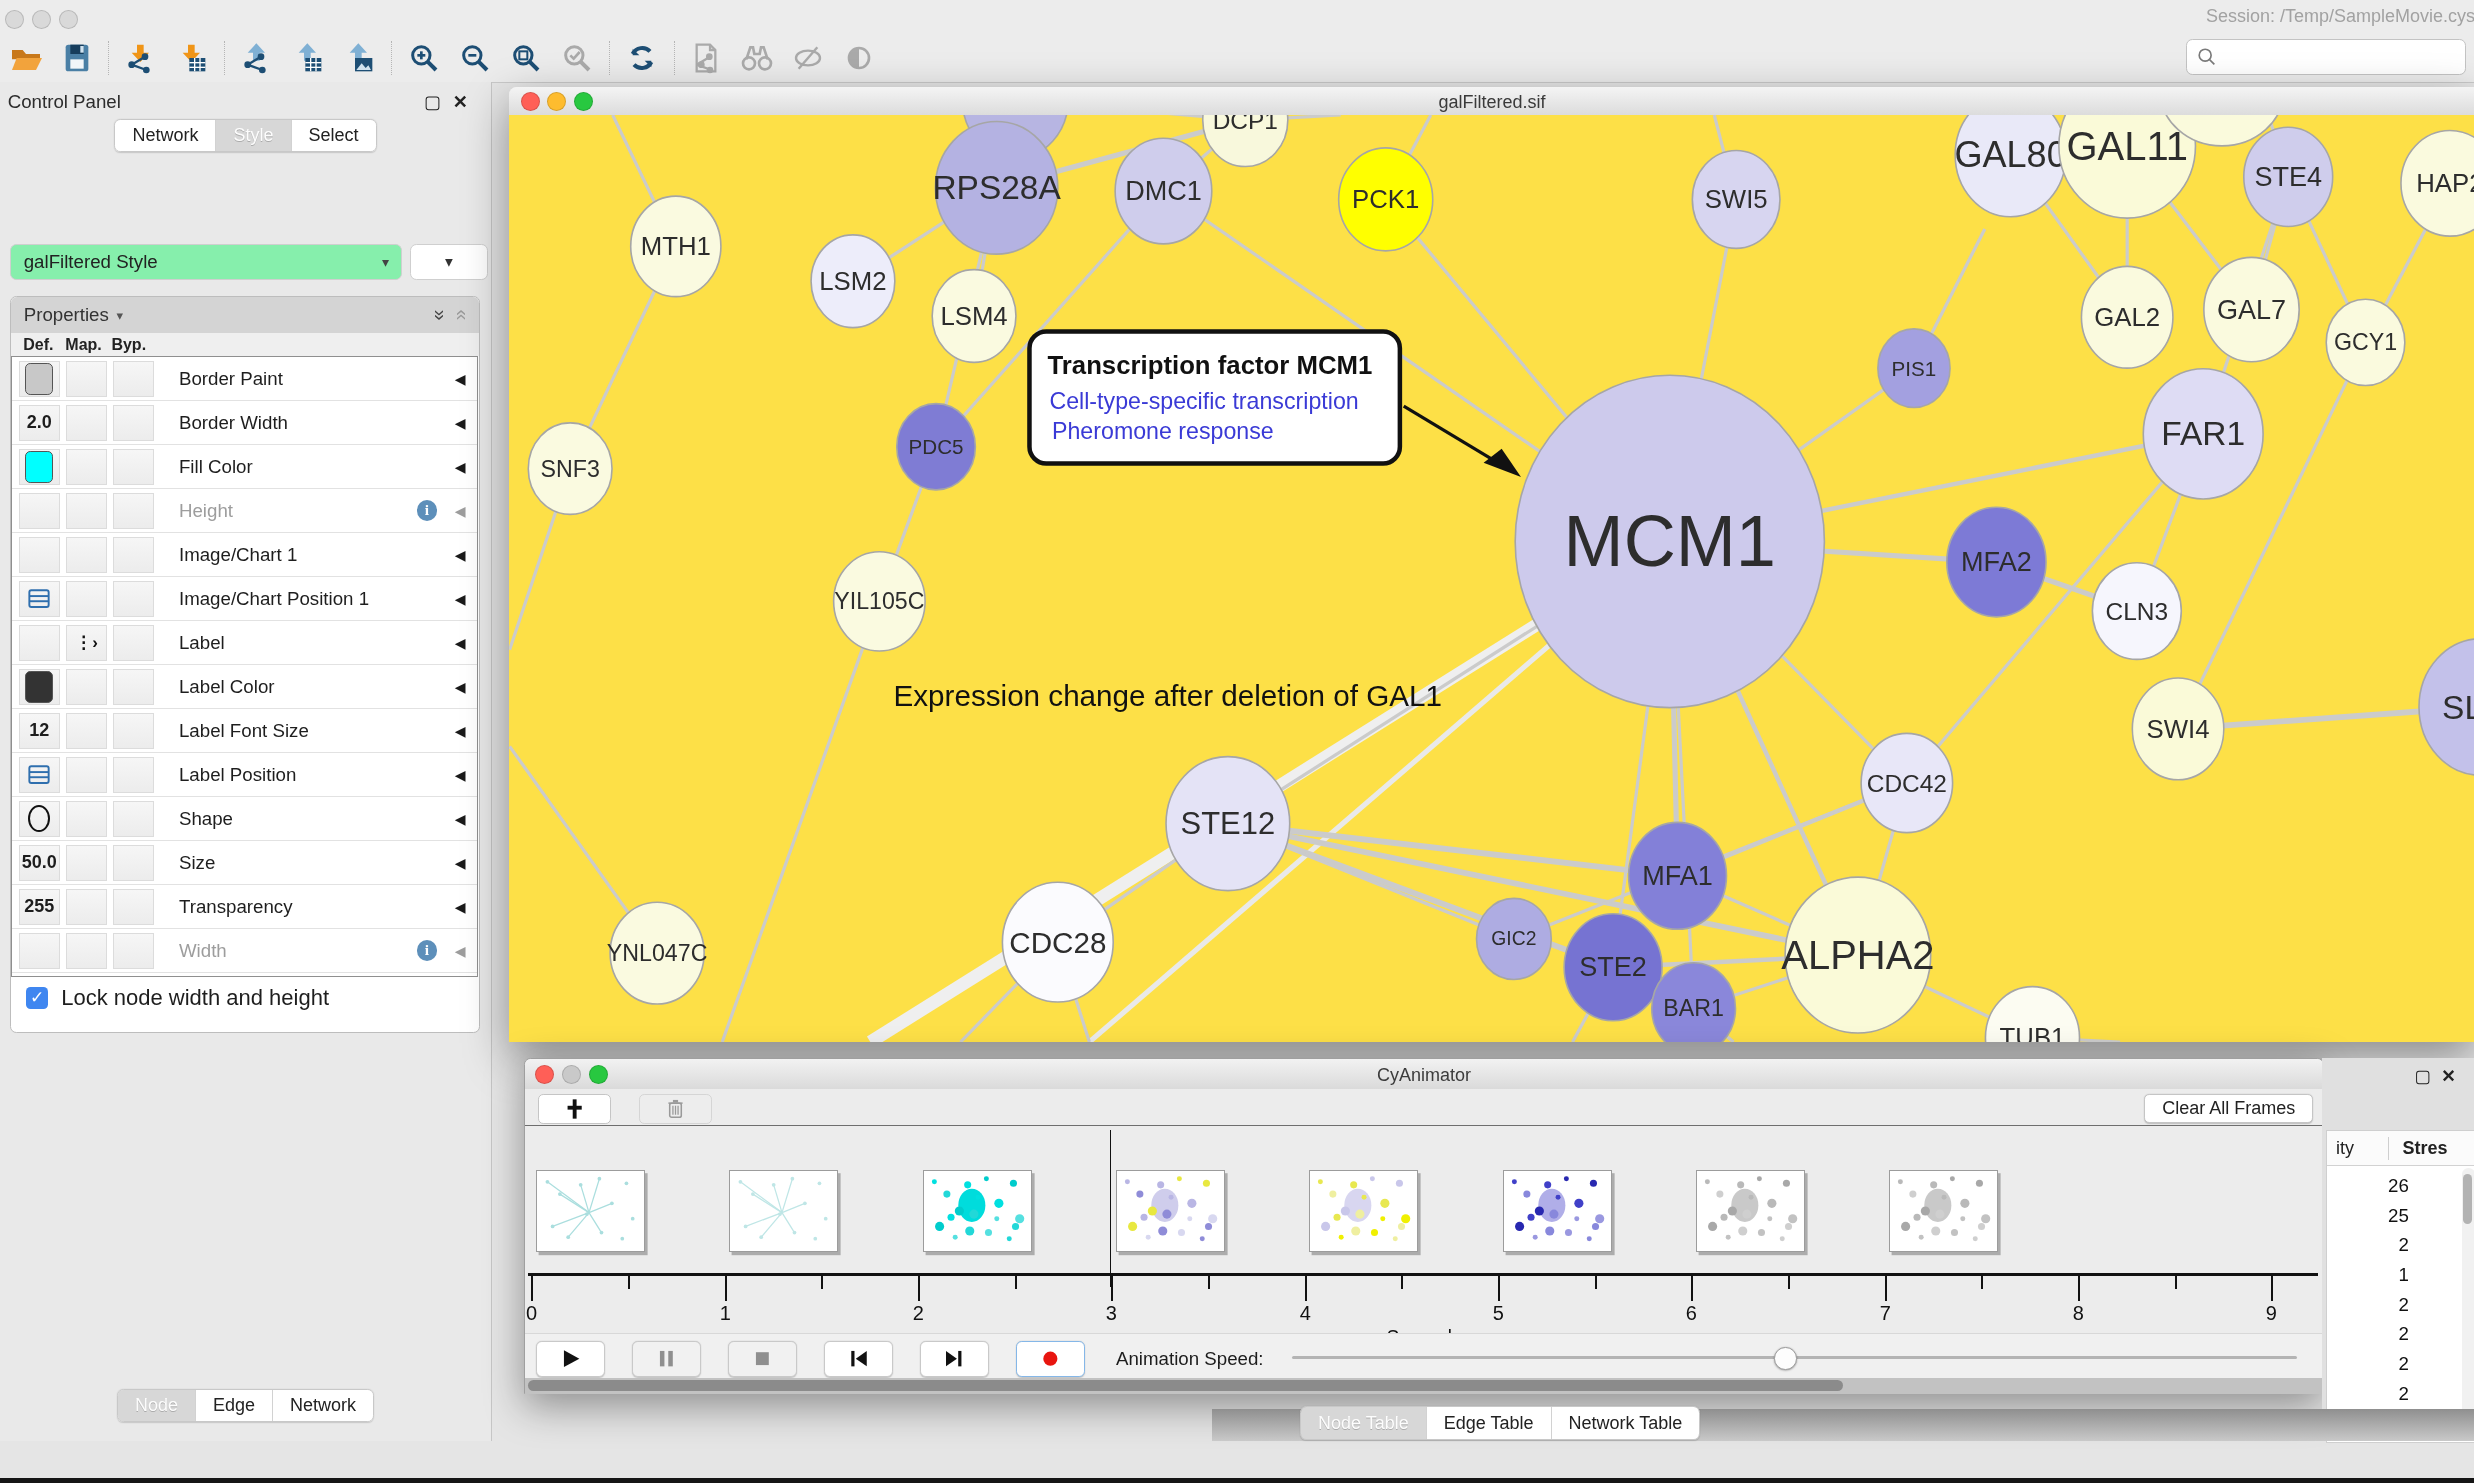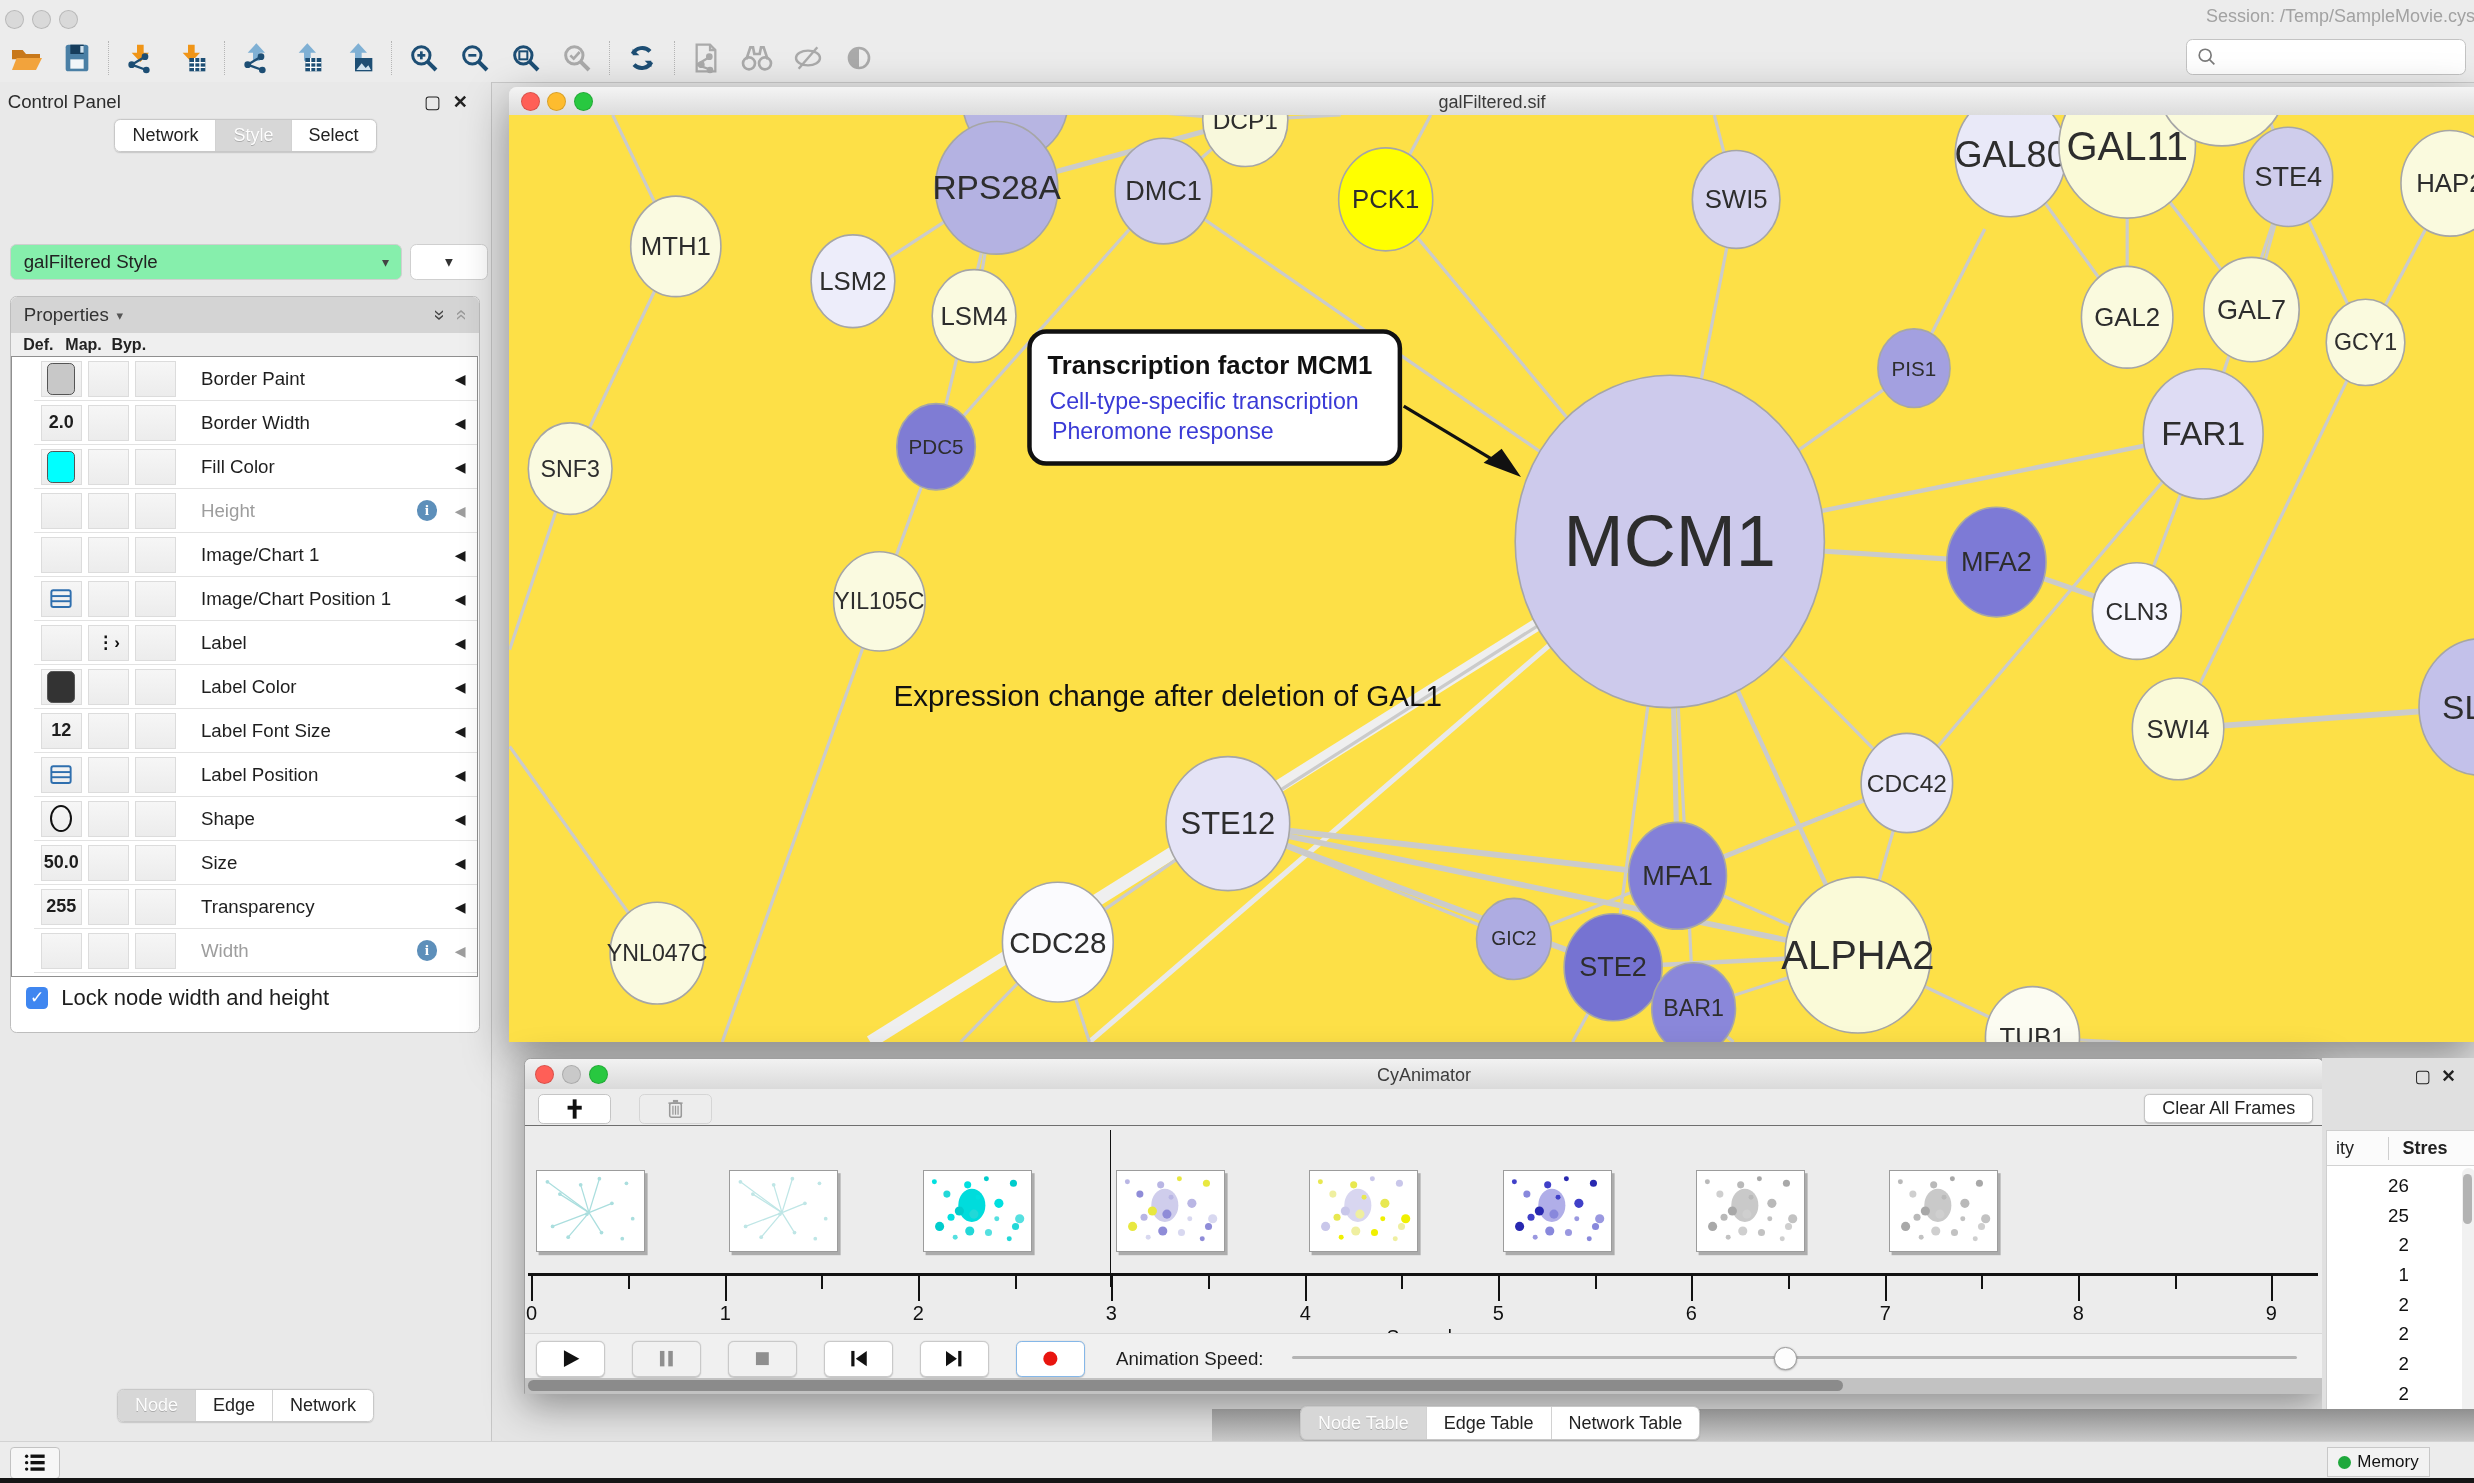--- a/index.html
+++ b/index.html
@@ -20,21 +20,21 @@
   .seg{display:flex;border:0.6px solid #c8c8c8;border-radius:6.4px;overflow:hidden;box-shadow:0 0.6px 1.3px rgba(0,0,0,.15);}
   .seg .seg-item{padding:5.2px 17px;font-size:18px;background:#fff;color:#222;border-right:0.6px solid #d2d2d2;white-space:nowrap;}
   .seg .seg-item:last-child{border-right:none;}
   .seg .seg-item.sel{background:#d7d7d7;color:#fdfdfd;text-shadow:0 0.6px 0.6px #aaa;}
   #style-select{left:9.7px;top:162px;width:390px;height:34px;background:#86efac;border:1.3px solid #cfcfcf;border-radius:6.4px;display:flex;align-items:center;font-size:18.7px;color:#222;}
   #style-menu-btn{left:410px;top:162px;width:76px;height:34px;background:#fff;border:1.3px solid #cfcfcf;border-radius:6.4px;display:flex;align-items:center;justify-content:center;font-size:15.5px;color:#333;}
   #props-box{left:9.7px;top:214px;width:468px;height:735px;background:#fff;border:0.6px solid #bdbdbd;border-radius:6.4px;}
   #props-header{height:36px;background:#d4d4d4;border-radius:5.8px 5.8px 0 0;display:flex;align-items:center;font-size:18.7px;color:#333;}
   #props-cols{height:23px;display:flex;align-items:center;font-size:16px;font-weight:bold;color:#222;background:#efefef;}
   #props-rows{border:1.3px solid #8f8f8f;margin:0 0.6px;height:619px;}
-  .prow{height:43px;border-bottom:0.6px solid #e2e2e2;display:flex;align-items:center;position:relative;background:#fff;margin-left:22px;}
+  .prow{height:43px;border-bottom:0.6px solid #e2e2e2;display:flex;align-items:center;position:relative;background:#fff;}
   .pcell{width:39px;height:34px;margin-left:6.4px;background:linear-gradient(#f6f6f6,#ececec);border:0.6px solid #dcdcdc;display:flex;align-items:center;justify-content:center;font-size:18px;font-weight:bold;color:#1d1d1d;}
   .plabel{margin-left:24.5px;font-size:18.7px;color:#1e1e1e;}
   .plabel.dis{color:#9d9d9d;}
   .parrow{position:absolute;right:11.6px;font-size:14px;color:#1a1a1a;}
   .swatch{width:26px;height:30px;border-radius:5.2px;border:1.3px solid #555;}
   .info-i{position:absolute;right:40px;width:20.6px;height:20.6px;border-radius:50%;background:#5d8fba;color:#fff;font-size:15.5px;font-weight:bold;text-align:center;line-height:20.6px;font-family:"Liberation Serif",serif;}
   #lock-row{display:flex;align-items:center;height:41px;}
   #lock-box{width:22px;height:22px;border-radius:4.5px;background:#3f86f0;color:#fff;font-size:17px;text-align:center;line-height:22px;margin-left:15.5px;}
   #lock-label{margin-left:13px;font-size:22px;color:#1e1e1e;}
   #cp-tabs{left:0;top:1307px;width:491px;display:flex;justify-content:center;}
@@ -930,31 +930,15 @@
   </div>
 
   <div class="abs" id="table-tabbar">
     <div class="seg" id="table-tabs" style="position:absolute;left:88px;top:-2.6px;">
         <div class="seg-item sel">Node Table</div>
         <div class="seg-item">Edge Table</div>
         <div class="seg-item">Network Table</div>
       </div>
   </div>
 
-  <div class="abs" id="status-bar">
-    <div id="list-btn">
-      <svg width="22" height="19.3" viewBox="0 0 34 30">
-          <circle cx="4" cy="5" r="2.6" fill="#111"></circle>
-          <rect x="10" y="2.4" width="22" height="5.2" fill="#111"></rect>
-          <circle cx="4" cy="15" r="2.6" fill="#111"></circle>
-          <rect x="10" y="12.4" width="22" height="5.2" fill="#111"></rect>
-          <circle cx="4" cy="25" r="2.6" fill="#111"></circle>
-          <rect x="10" y="22.4" width="22" height="5.2" fill="#111"></rect>
-        </svg>
-    </div>
-    <div id="memory-btn">
-      <span class="dot" style="width: 13px; height: 13px; margin-right: 6.4px; background: rgb(31, 168, 60);" id="memory-dot"></span>
-      <span>Memory</span>
-    </div>
-  </div>
   <div class="abs" id="bottom-strip"></div>
 </div>
 
 
 </body></html>

